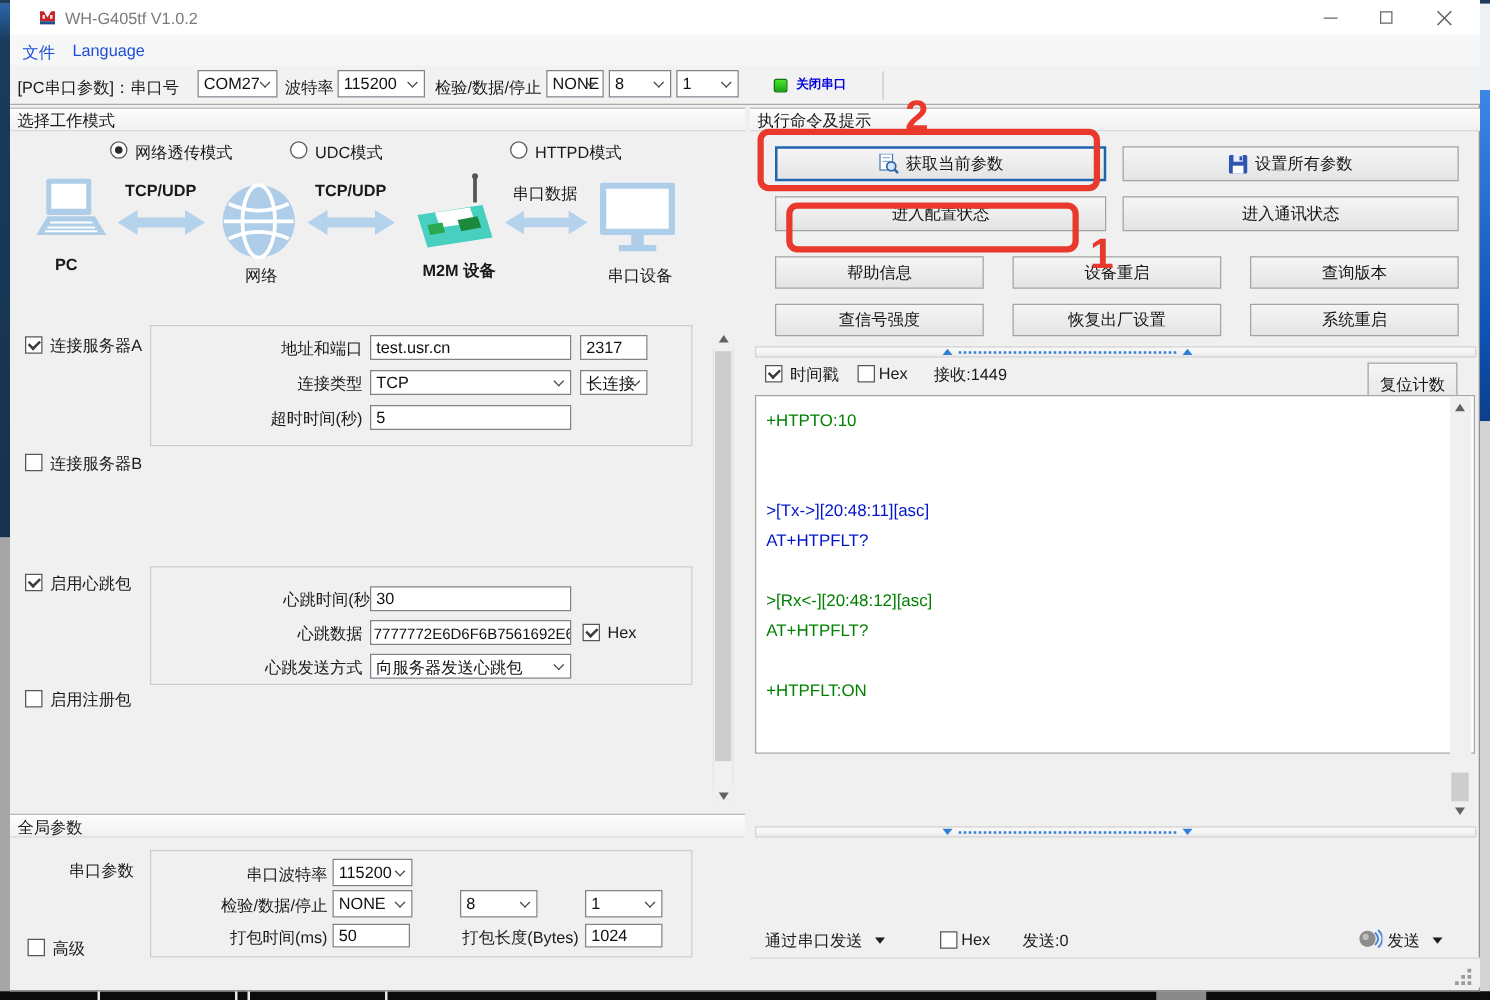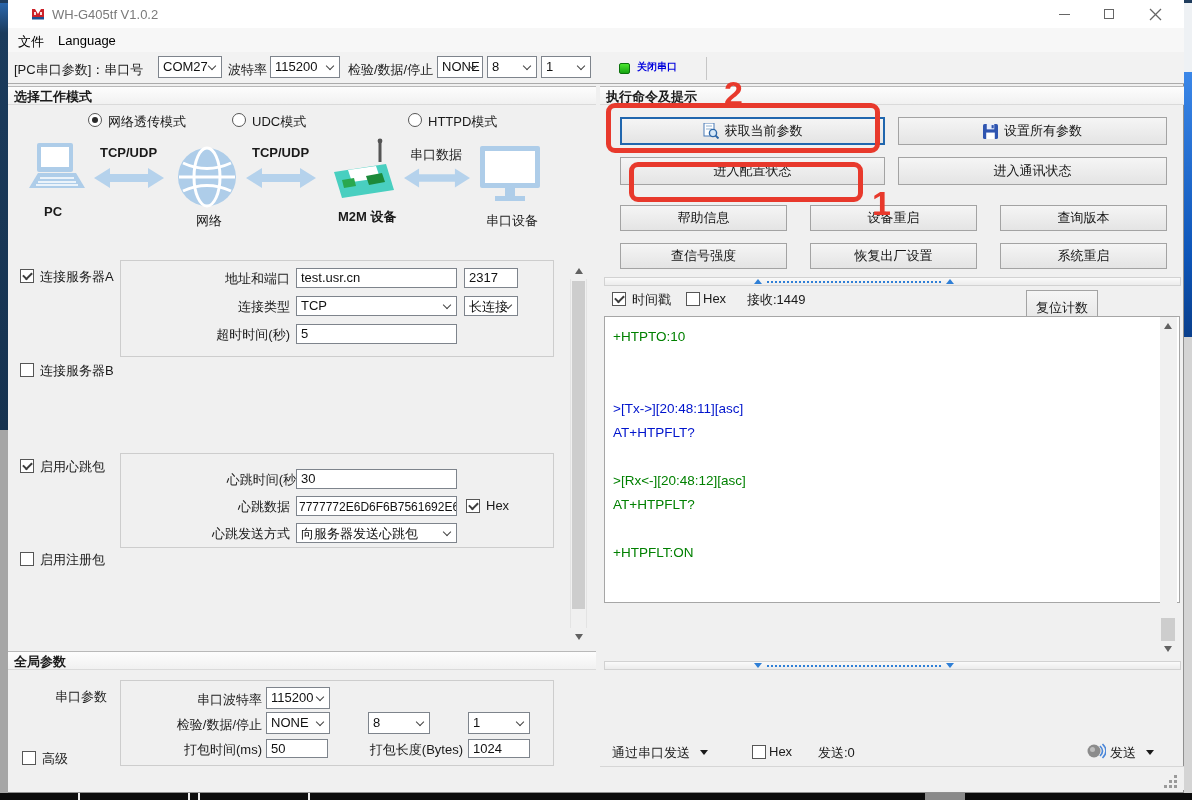--- a/index.html
+++ b/index.html
@@ -18,40 +18,40 @@
   .tick{position:absolute;top:793px;width:2px;height:7px;background:#e8e8e8;}
   
   .win{position:absolute;left:8px;top:0;width:1176px;height:793px;background:#f0f0f0;
        border-right:1px solid #8f8f8f;border-bottom:1px solid #8f8f8f;}
   .titlebar{position:absolute;left:8px;top:0;width:1176px;height:28px;background:#ffffff;}
   .wtitle{position:absolute;font-size:13px;color:#7a7a7a;white-space:nowrap;}
   .winbtn{position:absolute;width:34px;height:22px;display:flex;align-items:center;justify-content:center;}
   .glyph-min{width:11px;height:1px;background:#666;}
   .glyph-max{width:10px;height:10px;border:1px solid #666;}
   .menubar{position:absolute;left:8px;top:28px;width:1176px;height:24px;background:#f7f7f7;}
-  .menu-item{position:absolute;font-size:13px;color:#000000;}
+  .menu-item{position:absolute;font-size:13px;color:#1d4ed8;}
   .toolbar{position:absolute;left:8px;top:52px;width:1176px;height:32px;background:#f2f2f2;border-bottom:1px solid #ababab;}
   .vsep{position:absolute;width:1px;background:#c6c6c6;}
   
   .lbl{position:absolute;font-size:13px;white-space:nowrap;}
   .rlabel{position:absolute;font-size:13px;white-space:nowrap;text-align:right;}
   .b{font-weight:bold;}
   .tin{position:absolute;background:#fff;border:1px solid #7e848c;font-size:13px;color:#111;
        padding:1px 4px;line-height:16px;white-space:nowrap;overflow:hidden;}
   .combo{position:absolute;background:#fff;border:1px solid #7e848c;overflow:hidden;}
   .cval{display:block;font-size:13px;color:#111;padding:2px 12px 0 4px;white-space:nowrap;overflow:hidden;}
   .chev{position:absolute;right:6px;top:6px;width:6px;height:6px;border-right:1.5px solid #444;
         border-bottom:1.5px solid #444;transform:rotate(45deg);}
   .cb{position:absolute;width:14px;height:14px;background:#fff;border:1px solid #565656;}
   .cb.checked::after{content:"";position:absolute;left:2px;top:2px;width:7px;height:4px;
         border-left:2px solid #3d3d3d;border-bottom:2px solid #3d3d3d;transform:rotate(-45deg);}
   .radio{position:absolute;width:14px;height:14px;background:#fff;border:1px solid #565656;border-radius:50%;}
   .radio.sel::after{content:"";position:absolute;left:3px;top:3px;width:6px;height:6px;border-radius:50%;background:#2a2a2a;}
   .group-hd{position:absolute;height:19px;background:linear-gradient(#fdfdfd,#f1f1f1);
-        border-top:1px solid #b9b9b9;border-bottom:1px solid #dadada;font-size:13px;padding:1px 0 0 6px;font-weight:bold;}
+        border-top:1px solid #b9b9b9;border-bottom:1px solid #dadada;font-size:13px;padding:1px 0 0 6px;}
   .panel{position:absolute;border:1px solid #cdcdcd;}
   .btn{position:absolute;background:linear-gradient(#f5f5f5,#e4e4e4);border:1px solid #a3a3a3;
        font-size:13px;color:#151515;display:flex;align-items:center;justify-content:center;gap:6px;white-space:nowrap;}
   .btn.focus{border:2px solid #2066ae;}
   .led{position:absolute;width:11px;height:11px;border-radius:2px;border:1px solid #0c720c;
        background:linear-gradient(#4ae62e,#18a512);}
   .closeport{position:absolute;font-size:10px;font-weight:bold;color:#0000dd;white-space:nowrap;}
   
   .sbtrack{position:absolute;background:#f0f0f0;border:1px solid #e3e3e3;}
   .sbthumb{position:absolute;background:#cdcdcd;}
@@ -362,21 +362,21 @@
     <span class="tri-up blue"></span>
     <span class="dotline"></span>
     <span class="tri-up blue"></span>
   </div>
 
   <span class="cb checked" style="left:612px;top:292px"></span>
   <div class="lbl" style="left:632px;top:291px">时间戳</div>
   <span class="cb" style="left:686px;top:292px"></span>
   <div class="lbl" style="left:703px;top:291px">Hex</div>
   <div class="lbl" style="left:747px;top:291px">接收:1449</div>
-  <div class="btn" style="left:1026px;top:290px;width:72px;height:36px">
+  <div class="btn" style="left:1094px;top:290px;width:72px;height:36px">
     <span>复位计数</span>
   </div>
 
   <div class="log" style="left:604px;top:316px;width:576px;height:287px">
       <div class="log-line green">+HTPTO:10</div>
       <div class="log-line green">&nbsp;</div>
       <div class="log-line green">&nbsp;</div>
       <div class="log-line blue">&gt;[Tx-&gt;][20:48:11][asc]</div>
       <div class="log-line blue">AT+HTPFLT?</div>
       <div class="log-line blue">&nbsp;</div>

